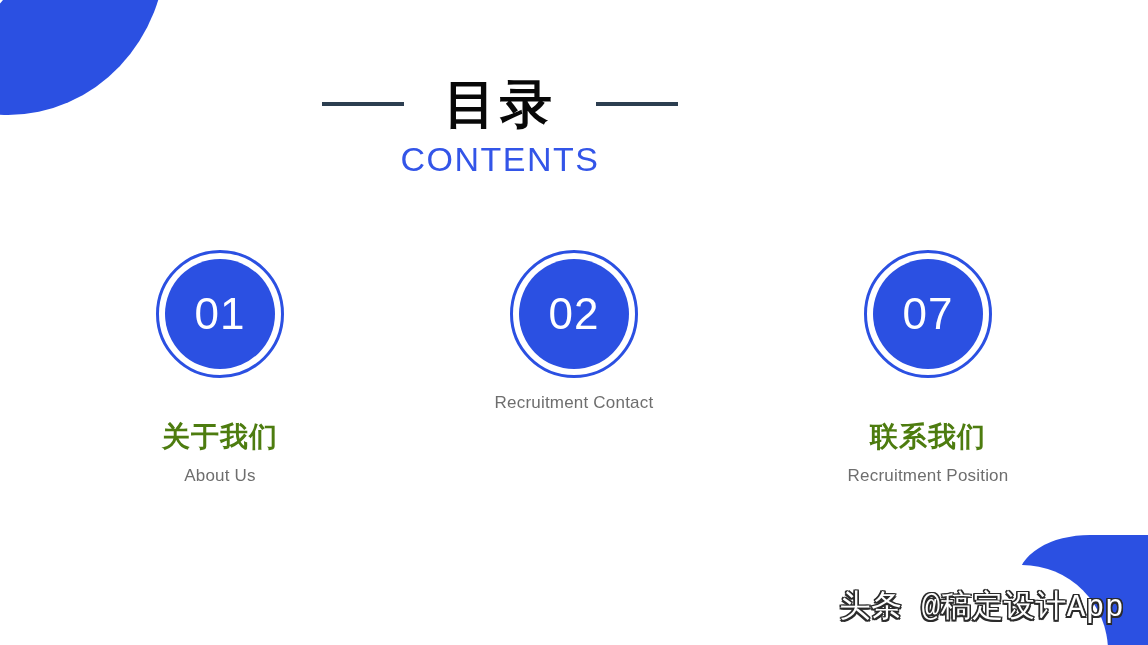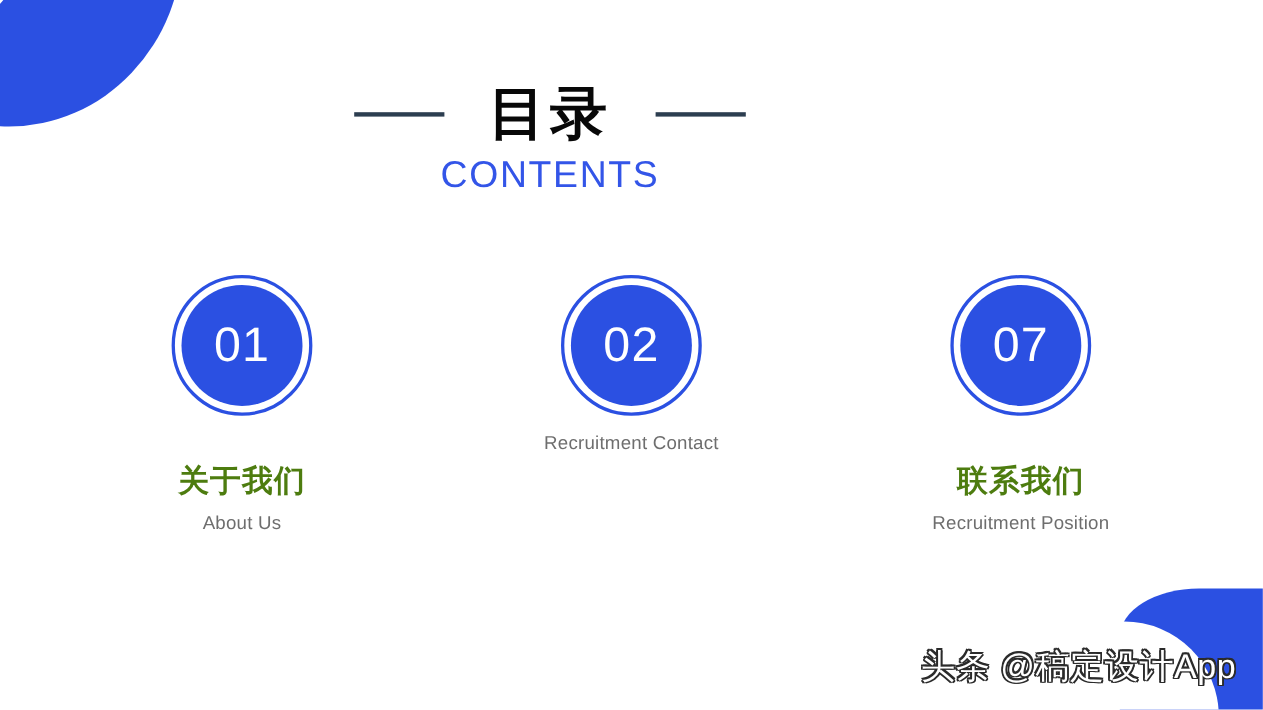--- a/index.html
+++ b/index.html
@@ -174,21 +174,21 @@
     white-space: nowrap;
     text-shadow:
       -1.5px -1.5px 0 #2b2b2b,
        1.5px -1.5px 0 #2b2b2b,
       -1.5px  1.5px 0 #2b2b2b,
        1.5px  1.5px 0 #2b2b2b,
        0     -1.5px 0 #2b2b2b,
        0      1.5px 0 #2b2b2b,
       -1.5px  0     0 #2b2b2b,
        1.5px  0     0 #2b2b2b;
-    font-family: Liberation Sans, sans-serif;
+    font-family: Liberation Mono, monospace;
   }
 </style>
 </head>
 <body>
 
 <div class="slide">
 
   <div class="deco-topleft"></div>
   <div class="deco-topleft-cut"></div>
 

